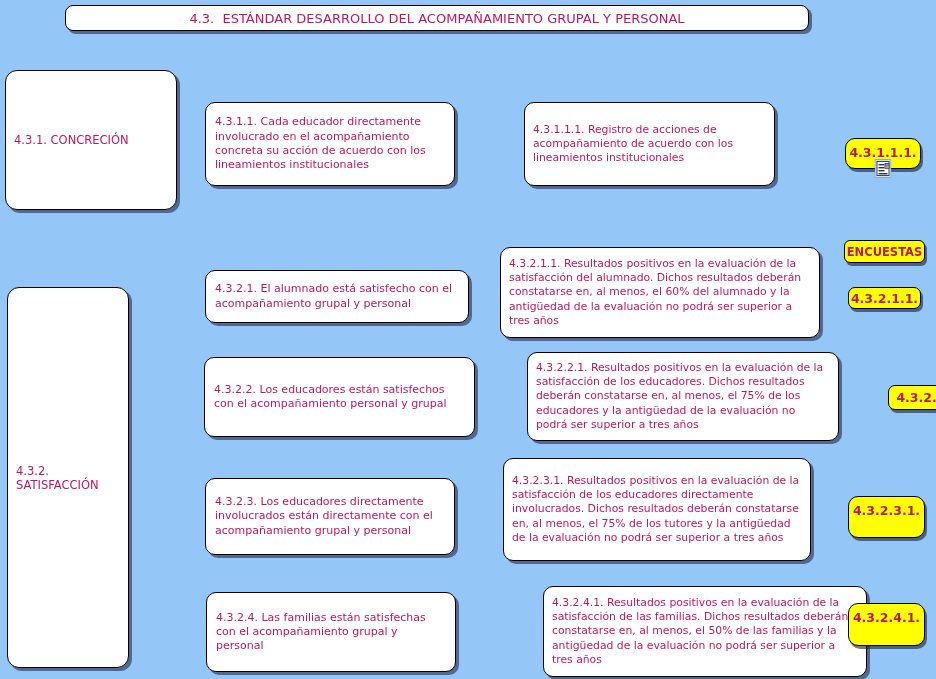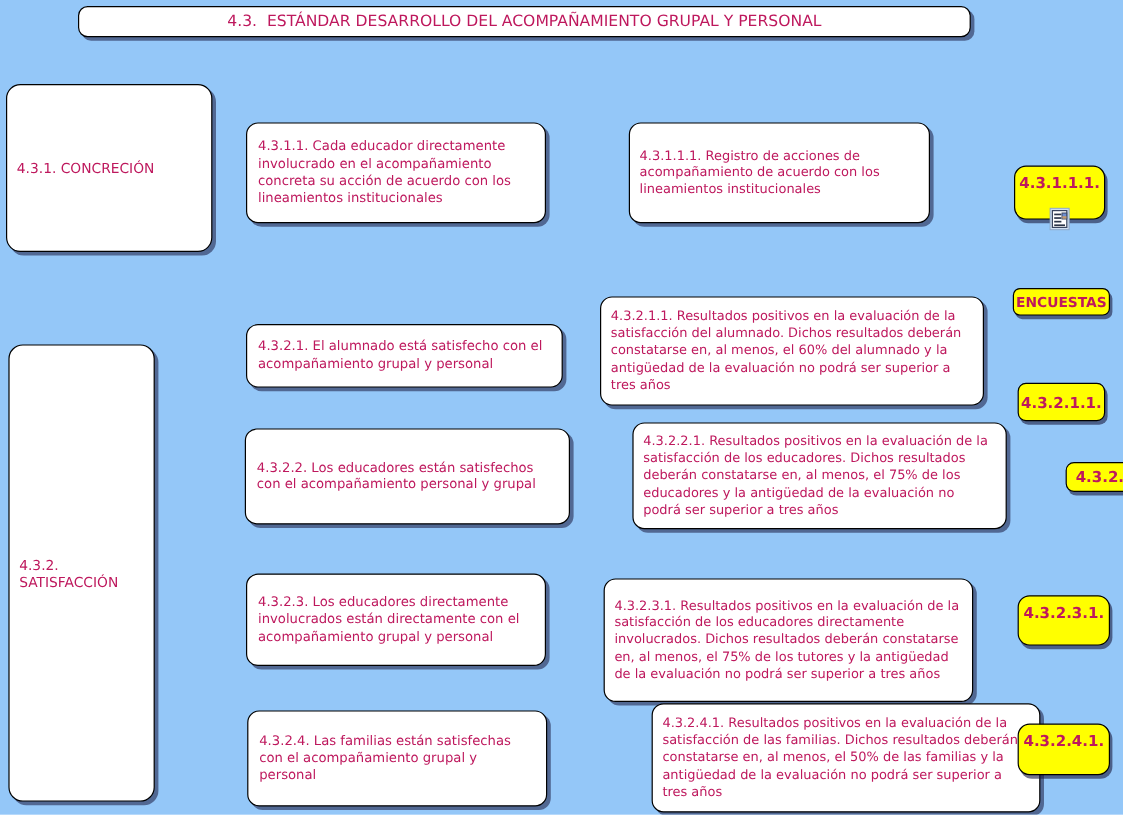--- a/index.html
+++ b/index.html
@@ -47,44 +47,44 @@
     line-height: 14.2px;
     padding: 7px 8px;
   }
   .n4311   { left: 205px; top: 102px; width: 250px; height: 84px; }
   .n43111  { left: 524px; top: 102px; width: 251px; height: 84px; }
   .n4321   { left: 205px; top: 270px; width: 264px; height: 53px; }
   .n43211  { left: 500px; top: 247px; width: 320px; height: 91px; }
   .n4322   { left: 204px; top: 357px; width: 271px; height: 80px; }
   .n43221  { left: 503px; top: 352px; width: 312px; height: 89px; margin-left: 24px; }
   .n4323   { left: 205px; top: 478px; width: 250px; height: 77px; }
-  .n43231  { left: 503px; top: 482px; width: 308px; height: 103px; }
+  .n43231  { left: 503px; top: 458px; width: 308px; height: 103px; }
   .n4324   { left: 206px; top: 592px; width: 250px; height: 80px; }
   .n43241  { left: 503px; top: 586px; width: 324px; height: 91px; margin-left: 40px; }
   .badge {
     position: absolute;
     background: #FFFF00;
     border: 1.6px solid #000;
     box-shadow: 2px 3px 0 rgba(26,26,64,0.6);
     box-sizing: border-box;
     font-weight: bold;
     font-size: 12.5px;
     display: flex;
     justify-content: center;
     align-items: center;
   }
   .badge-tall {
     align-items: flex-start;
     padding-top: 6px;
     border-radius: 10px;
   }
   .badge-pill { border-radius: 7px; }
-  .b43111 { left: 845px; top: 138px; width: 76px; height: 45px; }
+  .b43111 { left: 845px; top: 138px; width: 76px; height: 31px; }
   .b-encuestas { left: 844px; top: 240px; width: 81px; height: 23px; font-size: 11.5px; border-radius: 6px; }
-  .b43211 { left: 848px; top: 287px; width: 73px; height: 32px; margin-top: 32px; }
+  .b43211 { left: 848px; top: 287px; width: 73px; height: 22px; }
   .b43221 { left: 888px; top: 385px; width: 84px; height: 25px; }
   .b43231 { left: 848px; top: 496px; width: 77px; height: 42px; }
   .b43241 { left: 848px; top: 603px; width: 77px; height: 43px; }
   .notes-icon {
     position: absolute;
     left: 50%;
     bottom: -10px;
     transform: translateX(-50%);
     width: 17px;
     height: 19px;

